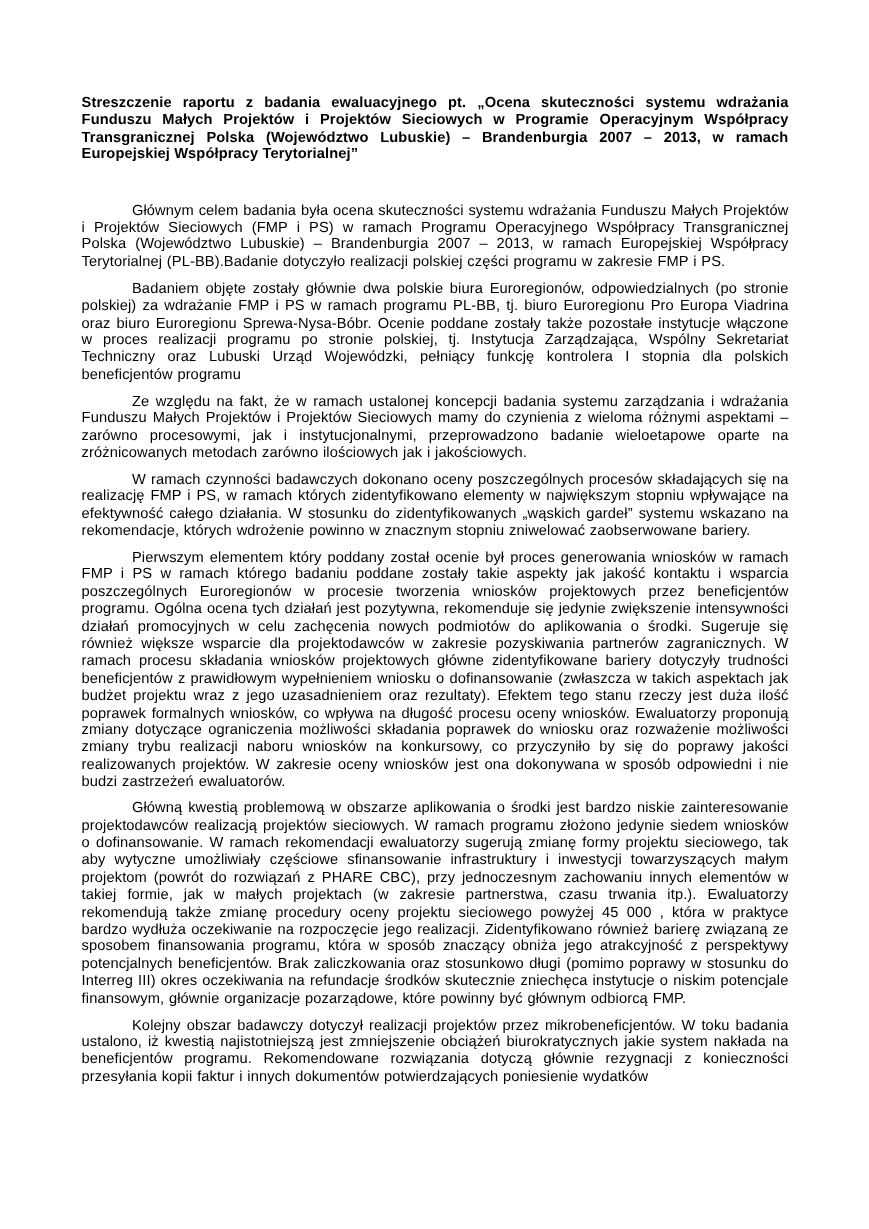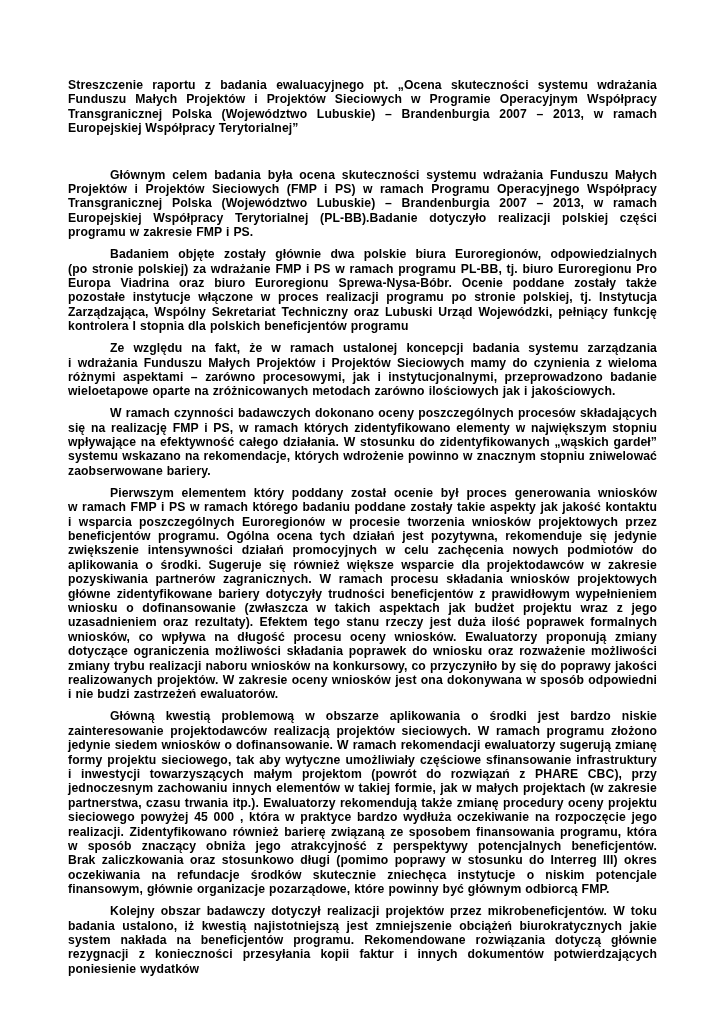--- a/index.html
+++ b/index.html
@@ -25,21 +25,21 @@
   .doc-title {
     font-size: 12.2px;
     font-weight: bold;
     line-height: 14.4px;
     text-align: justify;
     margin: 0 0 32px 0;
     letter-spacing: 0.1px;
   }
   .para {
     font-size: 12.2px;
-    font-weight: bold;
+    font-weight: normal;
     line-height: 14.4px;
     text-align: justify;
     text-indent: 42px;
     margin: 0 0 7.5px 0;
     letter-spacing: 0.1px;
     word-spacing: 0.5px;
   }
 </style>
 </head>
 <body>

